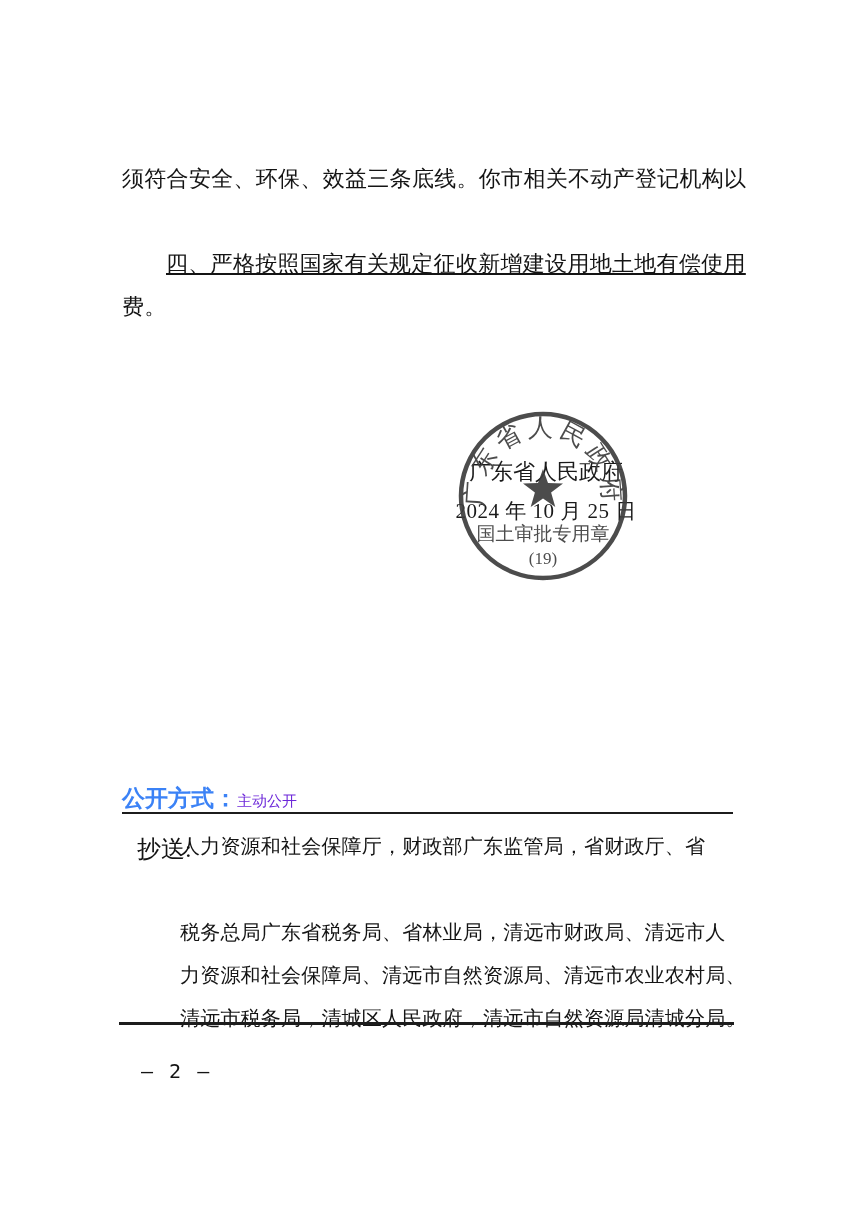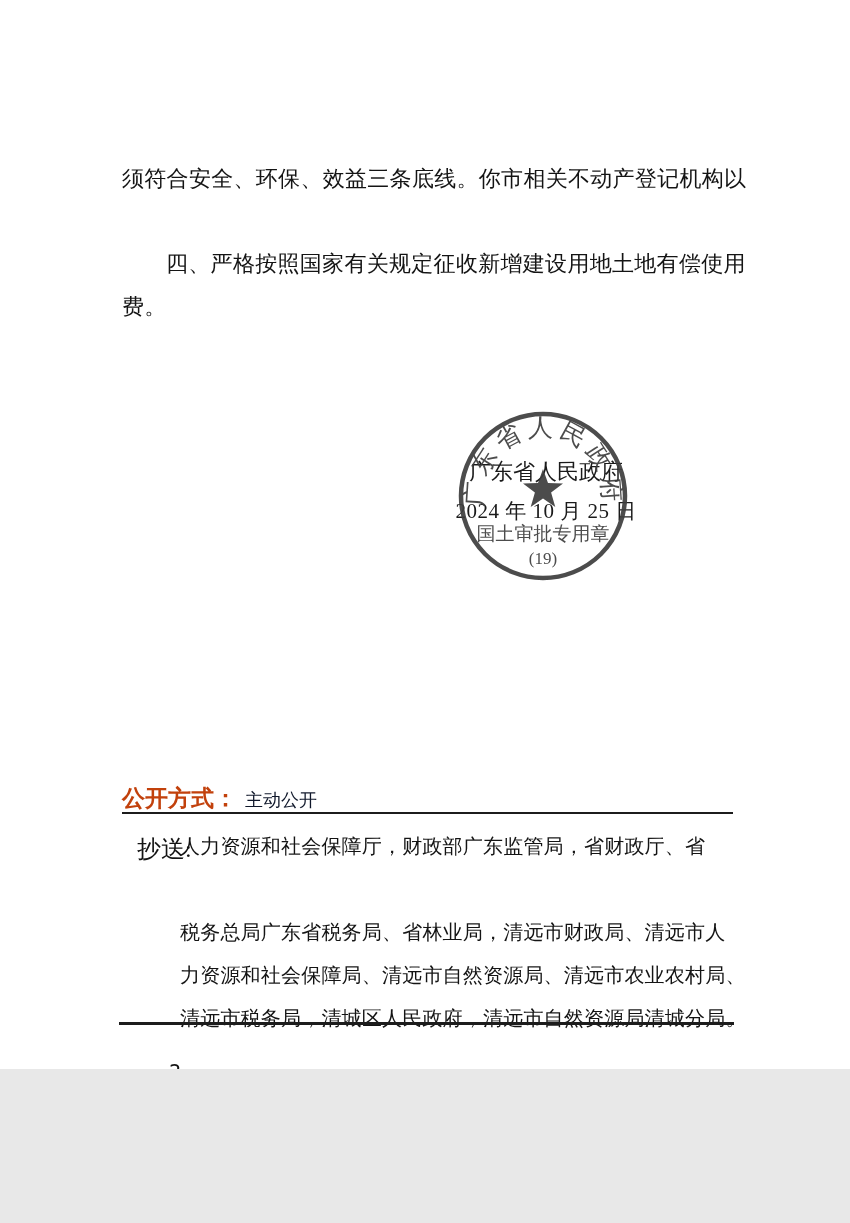--- a/index.html
+++ b/index.html
@@ -1,35 +1,35 @@
 <!DOCTYPE html>
 <html><head>
 <meta charset="utf-8">
 <style>
   * { margin: 0; padding: 0; box-sizing: border-box; }
   html, body { background: #e8e8e8; }
   .page {
     position: relative;
     width: 850px;
-    height: 1069px;
+    height: 1223px;
     margin: 0 auto;
     background: #ffffff;
     overflow: hidden;
     font-family: "Liberation Serif", serif;
     color: #141414;
   }
   .body-line {
     position: absolute;
     left: 122px;
     font-size: 22px;
     letter-spacing: 0.3px;
     white-space: nowrap;
     color: #141414;
   }
-  .body-line.indent { left: 166px; }
+  .body-line.indent { left: 166px; text-decoration: underline; }
 
   
   .seal-wrap {
     position: absolute;
     left: 446px;
     top: 398px;
     width: 200px;
     height: 200px;
   }
   .seal-typed {
@@ -54,26 +54,26 @@
   .disclosure {
     position: absolute;
     left: 122px;
     top: 783px;
     white-space: nowrap;
   }
   .disclosure .label {
     font-family: Liberation Mono, monospace;
     font-weight: bold;
     font-size: 23px;
-    color: #c2410c;
+    color: #3b82f6;
   }
   .disclosure .value {
-    font-size: 18px;
-    margin-left: 8px;
-    color: #0f172a;
+    font-size: 15px;
+    margin-left: 0;
+    color: #6d28d9;
   }
   .rule {
     position: absolute;
     background: #1c1c1c;
   }
   .rule-top    { left: 122px; top: 812px; width: 611px; height: 2px; }
   .rule-bottom { left: 119px; top: 1022px; width: 615px; height: 2.5px; }
 
   .cc-label {
     position: absolute;

